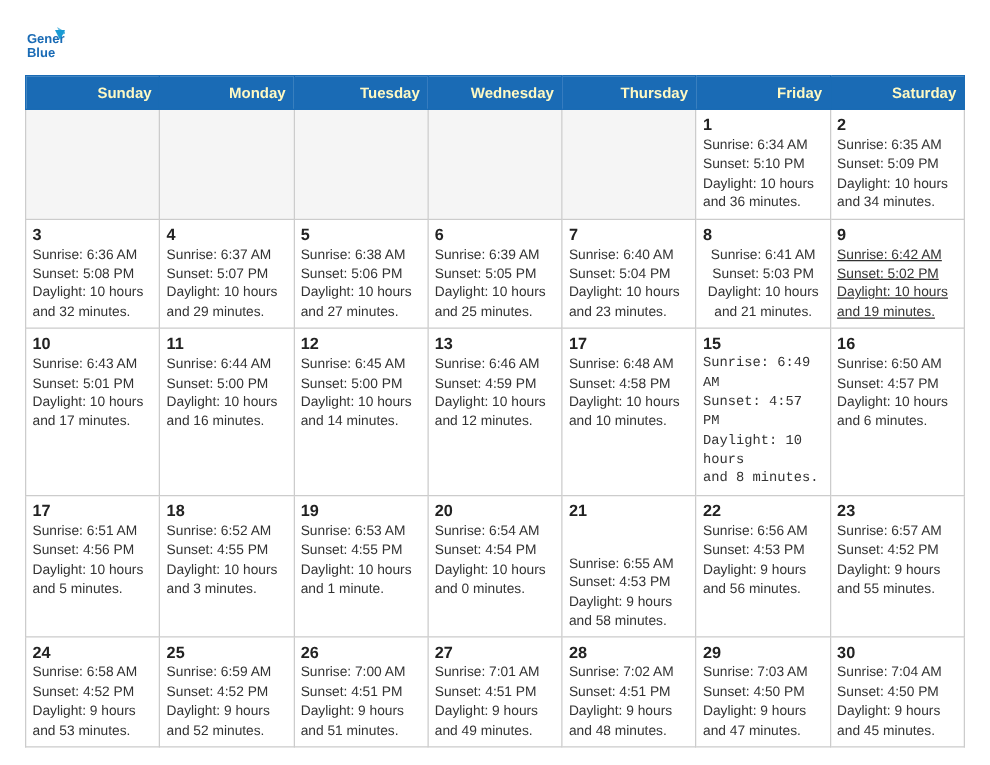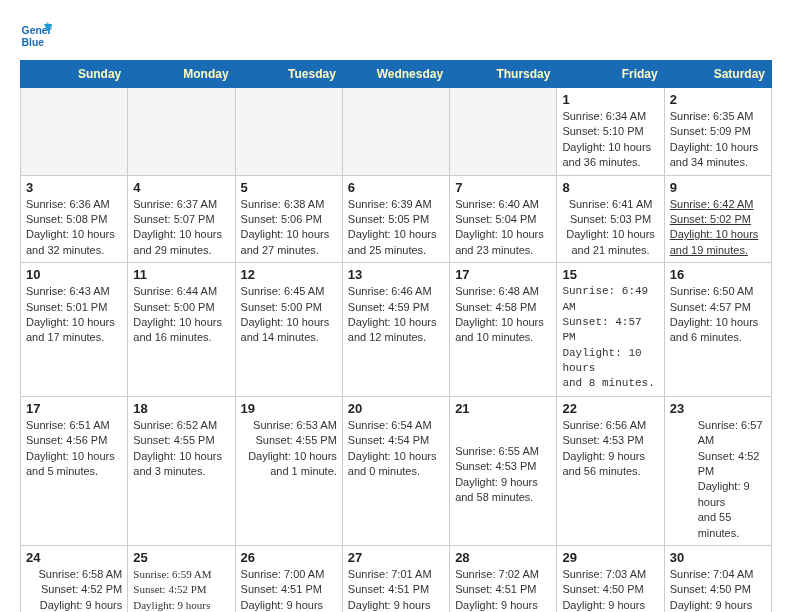--- a/index.html
+++ b/index.html
@@ -250,21 +250,21 @@
           </td>
           <td>
             <span class="day-num">18</span>
             <div class="day-info" style="white-space: pre-line;">Sunrise: 6:52 AM
 Sunset: 4:55 PM
 Daylight: 10 hours
 and 3 minutes.</div>
           </td>
           <td>
             <span class="day-num">19</span>
-            <div class="day-info" style="white-space: pre-line; text-align: right;">Sunrise: 6:53 AM
+            <div class="day-info" style="white-space: pre-line;">Sunrise: 6:53 AM
 Sunset: 4:55 PM
 Daylight: 10 hours
 and 1 minute.</div>
           </td>
           <td>
             <span class="day-num">20</span>
             <div class="day-info" style="white-space: pre-line;">Sunrise: 6:54 AM
 Sunset: 4:54 PM
 Daylight: 10 hours
 and 0 minutes.</div>
@@ -278,37 +278,37 @@
           </td>
           <td>
             <span class="day-num">22</span>
             <div class="day-info" style="white-space: pre-line;">Sunrise: 6:56 AM
 Sunset: 4:53 PM
 Daylight: 9 hours
 and 56 minutes.</div>
           </td>
           <td>
             <span class="day-num">23</span>
-            <div class="day-info" style="white-space: pre-line; margin-left: 28px;">Sunrise: 6:57 AM
+            <div class="day-info" style="white-space: pre-line;">Sunrise: 6:57 AM
 Sunset: 4:52 PM
 Daylight: 9 hours
 and 55 minutes.</div>
           </td>
         </tr>
         <tr>
           <td>
             <span class="day-num">24</span>
-            <div class="day-info" style="white-space: pre-line; text-align: right;">Sunrise: 6:58 AM
+            <div class="day-info" style="white-space: pre-line;">Sunrise: 6:58 AM
 Sunset: 4:52 PM
 Daylight: 9 hours
 and 53 minutes.</div>
           </td>
           <td>
             <span class="day-num">25</span>
-            <div class="day-info" style="white-space: pre-line; font-family: Liberation Serif, serif;">Sunrise: 6:59 AM
+            <div class="day-info" style="white-space: pre-line;">Sunrise: 6:59 AM
 Sunset: 4:52 PM
 Daylight: 9 hours
 and 52 minutes.</div>
           </td>
           <td>
             <span class="day-num">26</span>
             <div class="day-info" style="white-space: pre-line;">Sunrise: 7:00 AM
 Sunset: 4:51 PM
 Daylight: 9 hours
 and 51 minutes.</div>

